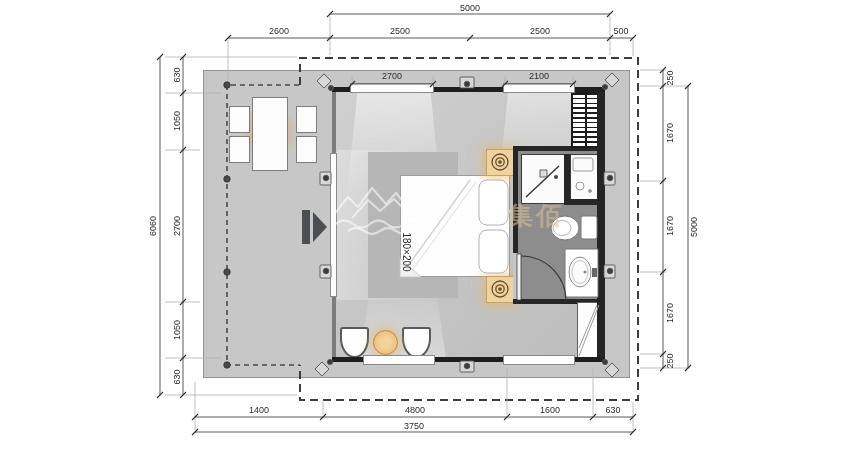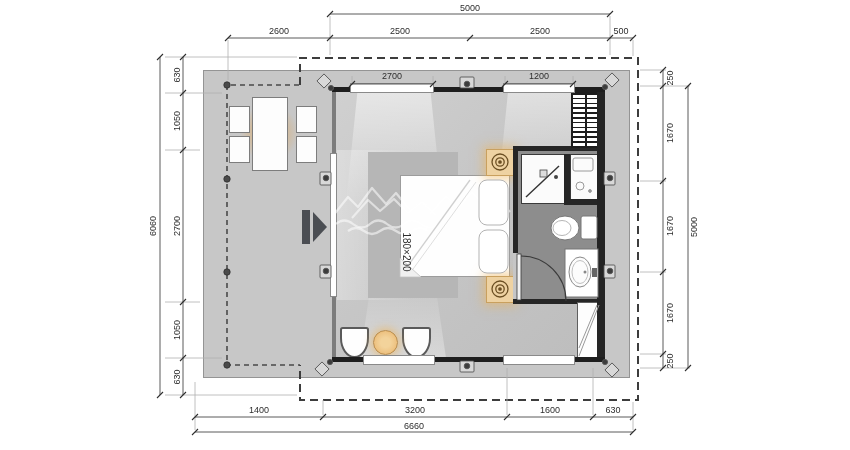--- a/index.html
+++ b/index.html
@@ -247,44 +247,45 @@
          M225,41 l6,-6 M327,41 l6,-6 M467,41 l6,-6 M607,41 l6,-6 M630,41 l6,-6
          M349,87 l6,-6 M430,87 l6,-6 M502,87 l6,-6 M570,87 l6,-6
          M180,60 l6,-6 M180,96 l6,-6 M180,153 l6,-6 M180,305 l6,-6 M180,361 l6,-6 M180,398 l6,-6
          M157,60 l6,-6 M157,398 l6,-6
          M660,73 l6,-6 M660,89 l6,-6 M660,184 l6,-6 M660,275 l6,-6 M660,357 l6,-6 M660,371 l6,-6
          M685,89 l6,-6 M685,371 l6,-6
          M192,420 l6,-6 M320,420 l6,-6 M504,420 l6,-6 M590,420 l6,-6 M630,420 l6,-6
          M192,435 l6,-6 M630,435 l6,-6" fill="none" stroke="#2f2f2f" stroke-width="1.1"></path>
   </svg>
 
+  <div class="wmtext">集佰</div>
 
   <div class="dim v90" style="left:406px;top:252px;font-size:10px;">180×200</div>
 
   <div class="dim" style="left:470px;top:8px;">5000</div>
   <div class="dim" style="left:279px;top:31px;">2600</div>
   <div class="dim" style="left:400px;top:31px;">2500</div>
   <div class="dim" style="left:540px;top:31px;">2500</div>
   <div class="dim" style="left:621px;top:31px;">500</div>
   <div class="dim" style="left:392px;top:76px;">2700</div>
-  <div class="dim" style="left:539px;top:76px;">1200</div>
+  <div class="dim" style="left:539px;top:76px;">2100</div>
 
   <div class="dim v" style="left:153px;top:226px;">6060</div>
   <div class="dim v" style="left:177px;top:75px;">630</div>
   <div class="dim v" style="left:177px;top:121px;">1050</div>
   <div class="dim v" style="left:177px;top:226px;">2700</div>
   <div class="dim v" style="left:177px;top:330px;">1050</div>
   <div class="dim v" style="left:177px;top:377px;">630</div>
 
   <div class="dim v" style="left:694px;top:227px;">5000</div>
   <div class="dim v" style="left:670px;top:78px;">250</div>
   <div class="dim v" style="left:670px;top:133px;">1670</div>
   <div class="dim v" style="left:670px;top:226px;">1670</div>
   <div class="dim v" style="left:670px;top:313px;">1670</div>
   <div class="dim v" style="left:670px;top:361px;">250</div>
 
   <div class="dim" style="left:259px;top:410px;">1400</div>
-  <div class="dim" style="left:415px;top:410px;">3200</div>
+  <div class="dim" style="left:415px;top:410px;">4800</div>
   <div class="dim" style="left:550px;top:410px;">1600</div>
   <div class="dim" style="left:613px;top:410px;">630</div>
-  <div class="dim" style="left:414px;top:426px;">6660</div>
+  <div class="dim" style="left:414px;top:426px;">3750</div>
 
 </div>
 
 </body></html>

